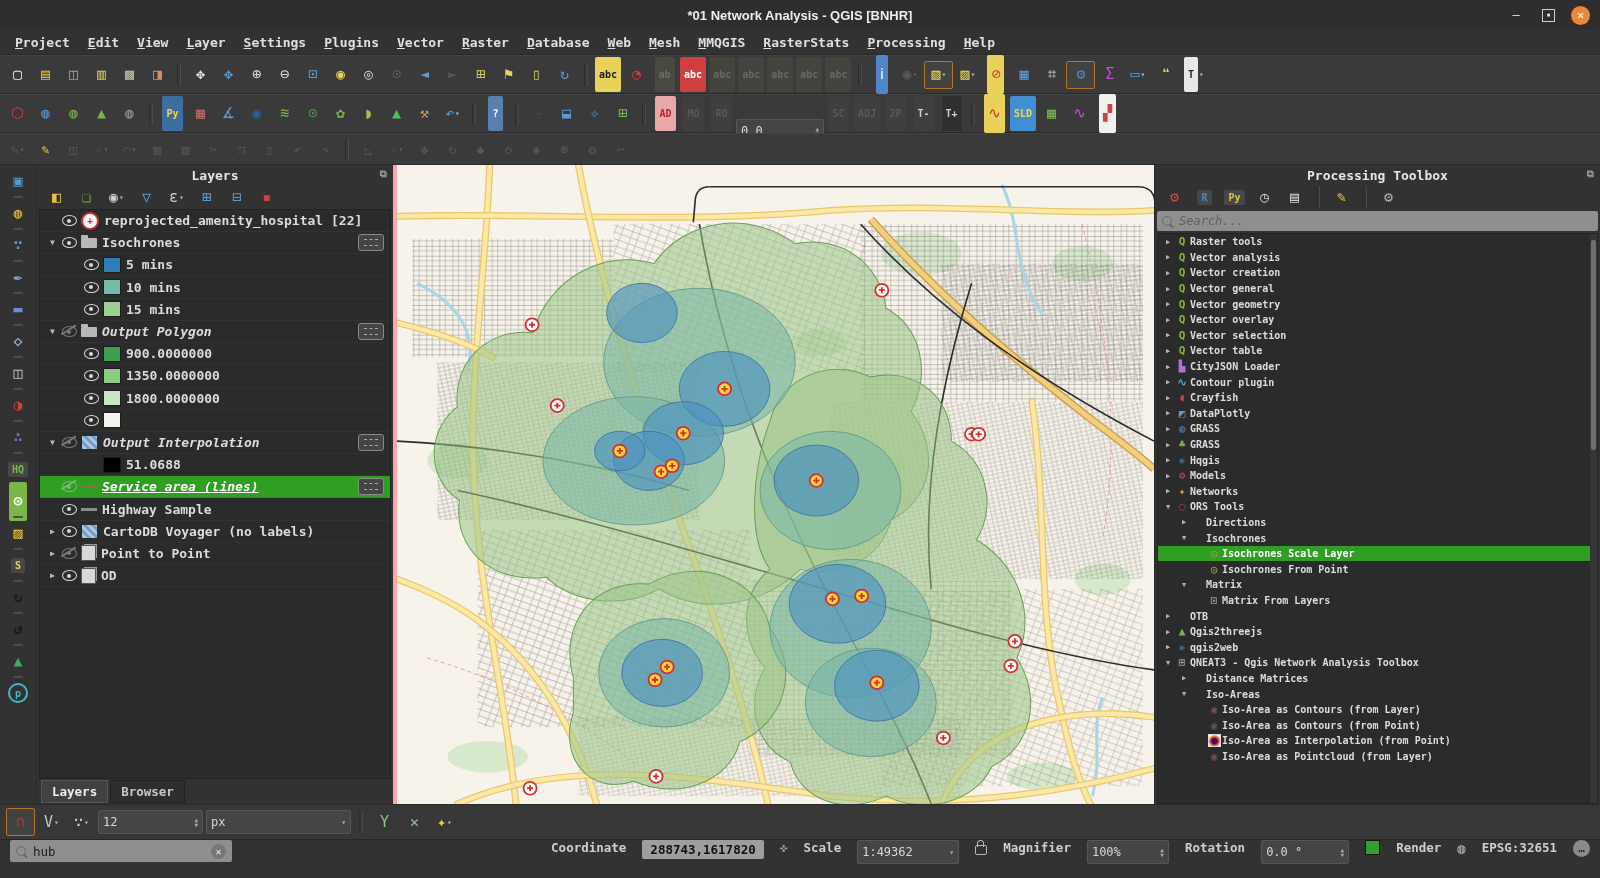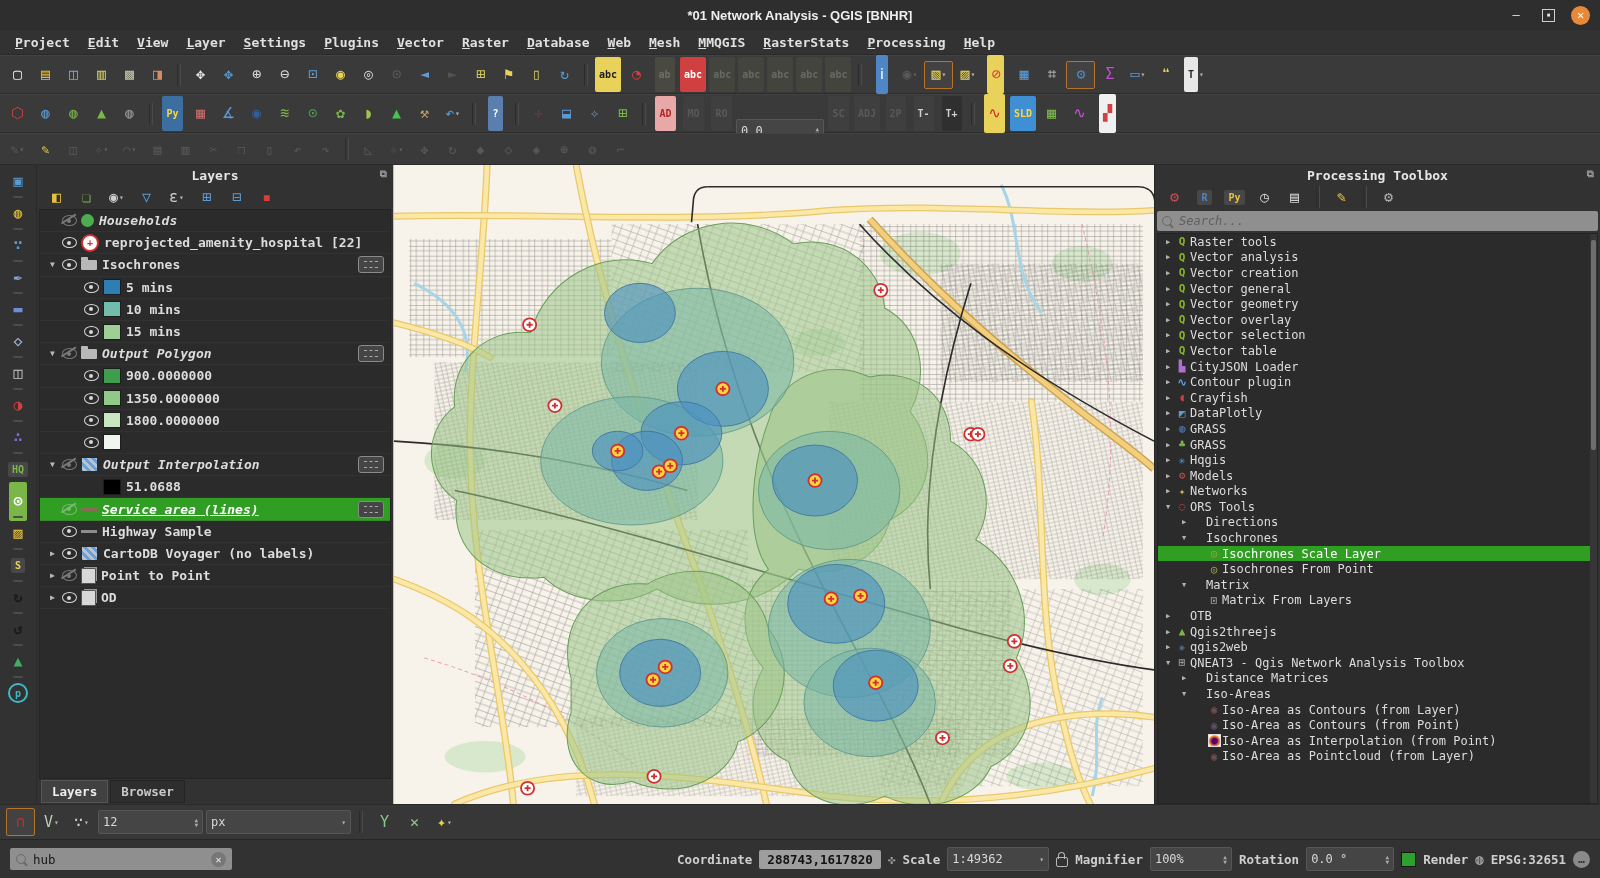--- a/index.html
+++ b/index.html
@@ -31,21 +31,21 @@
   .spinbox,.selectbox{background:#454545;border:1px solid #565656;border-radius:2px;height:22px;display:flex;align-items:center;padding:0 4px;font-size:12px;color:#d8d8d8;gap:4px}
   .spin-arrows{display:flex;flex-direction:column;font-size:6px;line-height:5px;color:#aaa;margin-left:2px}
   
   .main{flex:1;display:flex;min-height:0}
   .leftdock{flex:0 0 36px;background:#323232;display:flex;flex-direction:column;align-items:center;padding-top:4px;border-right:1px solid #2a2a2a;overflow:hidden}
   .ldbtn{width:26px;height:24px;display:flex;align-items:center;justify-content:center;font-size:15px;font-weight:bold}
   .ld-sep{width:10px;height:2px;background:#4d4d4d;margin:3px 0;border-radius:1px}
   .ldchip{border:2px solid #3fb8c8;border-radius:50%;width:16px;height:16px;font-size:10px;display:flex;align-items:center;justify-content:center}
   
   .panel{display:flex;flex-direction:column;background:#323232;min-height:0}
-  .layers-panel{flex:0 0 356px;border-right:1px solid #fca5a5}
+  .layers-panel{flex:0 0 356px;border-right:4px solid #fca5a5}
   .proc-panel{flex:0 0 445px;border-left:1px solid #262626}
   .panel-title{height:20px;flex:0 0 20px;display:flex;align-items:center;justify-content:center;font-size:13px;font-weight:bold;color:#e6e6e6;position:relative}
   .detach{position:absolute;right:6px;top:3px;font-size:10px;color:#9a9a9a}
   .panel-tools{height:24px;flex:0 0 24px;display:flex;align-items:center;padding:0 6px;gap:3px}
   .tree{flex:1;background:#2b2b2b;border:1px solid #242424;margin:0 2px;overflow:hidden;position:relative}
   
   .lrow{display:flex;align-items:center;height:21.2px;padding-left:6px;padding-right:6px;border-bottom:1px solid rgba(70,70,70,.25)}
   .lrow.sel{background:#2f9e23;color:#fff}
   .lexp{width:13px;font-size:8px;color:#b8b8b8;text-align:center;flex:0 0 13px}
   .leye{width:20px;flex:0 0 20px;display:flex;align-items:center;justify-content:center}
@@ -65,39 +65,39 @@
   .pgroupic{width:13px;height:14px;background:#d8d8d8;border:1px solid #555;border-radius:1px;box-shadow:2px -2px 0 -1px #9a9a9a}
   .llabel{font-size:13px;font-weight:bold;white-space:nowrap;overflow:hidden}
   .llabel.it{font-style:italic}.llabel.un{text-decoration:underline}
   .lind{margin-left:auto;width:24px;height:15px;border:1px solid #8a8a8a;border-radius:3px;background:#454545;display:flex;align-items:center;justify-content:center}
   .lind::after{content:"";width:14px;height:5px;border-top:1px dashed #aaa;border-bottom:1px dashed #aaa}
   
   .prow{display:flex;align-items:center;height:15.6px;padding-right:4px}
   .prow.sel{background:#2f9e23;color:#fff}
   .pexp{width:12px;font-size:7px;color:#b0b0b0;text-align:center;flex:0 0 12px}
   .pic{width:16px;flex:0 0 16px;display:flex;align-items:center;justify-content:center;font-size:11px;font-weight:bold}
-  .plabel{font-size:12px;font-weight:normal;white-space:nowrap;overflow:hidden}
+  .plabel{font-size:10px;font-weight:bold;white-space:nowrap;overflow:hidden}
   .heatic{width:11px;height:11px;border:1px solid #ddd;background:radial-gradient(circle at 50% 55%,#4a0060 0 30%,#c03060 45%,#f0a030 65%,#fff 80%)}
   .search{height:20px;flex:0 0 20px;margin:2px 2px;background:#8f8f8f;border-radius:2px;display:flex;align-items:center;padding:0 5px;gap:5px}
   .search input{background:transparent;border:none;outline:none;font-family:inherit;font-size:12px;font-style:italic;color:#3c3c3c;width:100%}
   .search input::placeholder{color:#5f5f5f}
   .lens{width:8px;height:8px;border:1.6px solid #6a6a6a;border-radius:50%;position:relative;flex:0 0 8px}
   .lens::after{content:"";position:absolute;width:5px;height:1.6px;background:#6a6a6a;transform:rotate(45deg);left:6px;top:8px}
   .scrollbar{position:absolute;right:0;top:0;width:7px;height:100%;background:#363636}
   .scrollbar .thumb{position:absolute;left:1px;width:5px;background:#6e6e6e;border-radius:2px}
   
   .tabsrow{height:24px;flex:0 0 24px;display:flex;align-items:flex-start;gap:2px;padding:1px 4px 0}
   .dtab{padding:3px 10px;font-size:12.5px;font-weight:bold;color:#c8c8c8;background:#2e2e2e;border:1px solid #242424;white-space:nowrap;overflow:hidden}
   .dtab.active{background:#414141;color:#eee;border-color:#555}
   
   .map-wrap{flex:1;background:#1f1f1f;padding:0;min-width:0;position:relative}
   .map-wrap svg{display:block;width:100%;height:100%}
   
   .snaprow{height:34px;flex:0 0 34px;background:#373737;border-top:1px solid #2a2a2a;display:flex;align-items:center;padding:0 6px;gap:3px}
-  .statusbar{height:38px;flex:0 0 38px;background:#323232;border-top:1px solid #262626;display:flex;align-items:center;padding:0 10px;gap:7px;font-size:12.5px}
+  .statusbar{height:38px;flex:0 0 38px;background:#323232;border-top:1px solid #262626;display:flex;align-items:flex-start;padding:0 10px;gap:16px;font-size:12.5px}
   .sb-search{width:210px;height:22px;background:#8f8f8f;border-radius:2px;display:flex;align-items:center;padding:0 6px;gap:5px;color:#1a1a1a}
   .sb-search input{flex:1;background:transparent;border:none;outline:none;font-family:inherit;font-size:12.5px;color:#1a1a1a}
   .sb-clear{width:15px;height:15px;border-radius:50%;background:#777;color:#eee;font-size:10px;display:flex;align-items:center;justify-content:center}
   .sb-label{color:#cfcfcf;font-weight:bold}
   .coordbox{background:#9e9e9e;color:#111;font-weight:bold;padding:2px 8px;border-radius:2px}
   .lock{width:10px;height:8px;border:1.6px solid #b8b8b8;border-radius:2px;position:relative;margin-top:5px}
   .lock::before{content:"";position:absolute;top:-6px;left:1px;width:5px;height:6px;border:1.6px solid #b8b8b8;border-bottom:none;border-radius:4px 4px 0 0}
   .checkbox{width:13px;height:13px;background:#2da12d;border:1px solid #161616}
   .roundic{width:17px;height:17px;border-radius:50%;background:#8a8a8a;color:#2e2e2e;display:flex;align-items:center;justify-content:center;font-size:11px;font-weight:bold}
 </style>
@@ -554,30 +554,20 @@
             <span class="glyph" style="color: rgb(90, 155, 212);">⊞</span>
           </div>
           <div class="tbtn">
             <span class="glyph" style="color: rgb(90, 155, 212);">⊟</span>
           </div>
           <div class="tbtn">
             <span class="glyph" style="color: rgb(208, 64, 64);">▪</span>
           </div>
         </div>
       <div class="tree" id="layerTree">
-          <div class="lrow" style="padding-left: 6px;">
-            <span class="lexp"></span>
-            <span class="leye">
-              <i class="eye off"></i>
-            </span>
-            <span class="lic">
-              <span class="dotic" style="background: rgb(76, 174, 76);"></span>
-            </span>
-            <span class="llabel it">Households</span>
-          </div>
           <div class="lrow" style="padding-left: 6px;">
             <span class="lexp"></span>
             <span class="leye">
               <i class="eye"></i>
             </span>
             <span class="lic">
               <span class="hospic">+</span>
             </span>
             <span class="llabel">reprojected_amenity_hospital [22]</span>
           </div>

